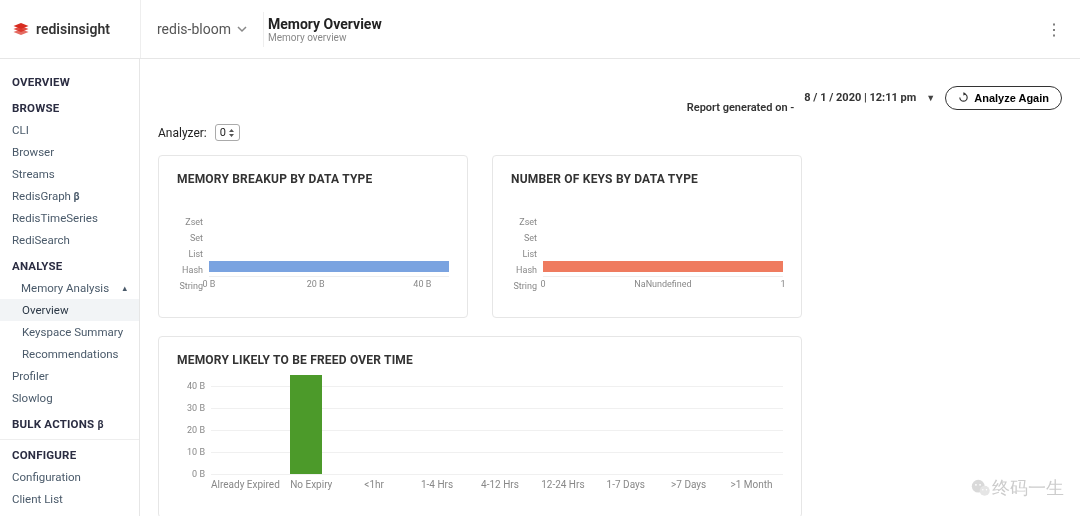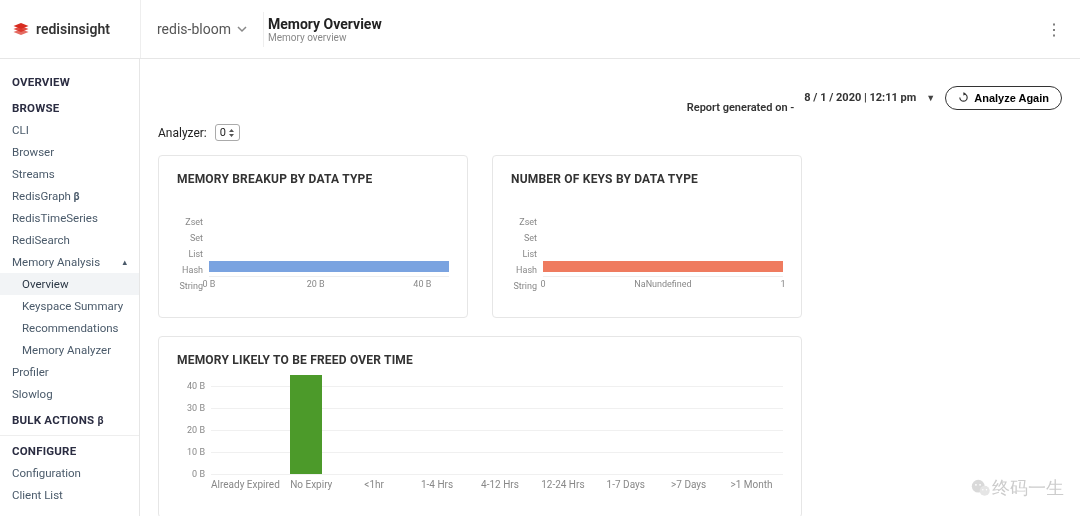--- a/index.html
+++ b/index.html
@@ -9,21 +9,21 @@
   .dbselect { display: flex; align-items: center; gap: 6px; font-size: 14px; color: #555; padding: 0 16px; border-left: 1px solid #eee; height: 100%; }
   .breadcrumb { padding: 4px 4px; border-left: 1px solid #eee; }
   .breadcrumb-title { font-size: 14px; font-weight: 700; color: #222; }
   .breadcrumb-sub { font-size: 10px; color: #888; }
   .kebab { margin-left: auto; font-size: 16px; color: #666; padding: 0 6px; cursor: pointer; }
   .layout { display: flex; height: calc(100% - 44px); }
   .sidebar { width: 140px; border-right: 1px solid #e6e6e6; padding: 8px 0; overflow-y: auto; }
   .side-h { font-weight: 700; font-size: 11.5px; padding: 8px 12px 4px; color: #2b2d42; letter-spacing: 0.2px; }
   .side-h.config { border-top: 1px solid #eee; margin-top: 4px; }
   .side-item { display: block; font-size: 11.5px; color: #4a5a6a; padding: 4px 12px; cursor: pointer; }
-  .side-item.expandable { display: flex; justify-content: space-between; align-items: center; }
+  .side-item.expandable { display: flex; justify-content: space-between; align-items: center; margin-left: 9px; }
   .side-sub { font-size: 11.5px; color: #4a5a6a; padding: 4px 12px 4px 22px; cursor: pointer; }
   .side-sub.active { background: #f2f4f6; color: #2c3846; }
   .beta { font-size: 10px; font-weight: 700; }
   .content { flex: 1; padding: 8px 18px 0; overflow: auto; position: relative; }
   .report-row { display: flex; justify-content: flex-end; align-items: center; gap: 10px; font-size: 11px; color: #333; margin-top: 14px; margin-bottom: 10px; }
   .report-label { font-weight: 600; margin-top: 20px; }
   .report-ts { font-weight: 700; }
   .dd { font-size: 9px; color: #444; }
   .analyze-btn { border: 1px solid #333; border-radius: 14px; padding: 5px 12px; font-size: 11px; background: #fff; cursor: pointer; display: flex; align-items: center; gap: 5px; font-weight: 600; }
   .dbrow { font-size: 12px; color: #222; margin-bottom: 14px; display: flex; align-items: center; gap: 8px; }
@@ -82,28 +82,28 @@
 <div class="layout">
   <div class="sidebar" id="sidebar">
       <div class="side-h">OVERVIEW</div>
       <div class="side-h">BROWSE</div>
       <div class="side-item"><span>CLI</span></div>
       <div class="side-item"><span>Browser</span></div>
       <div class="side-item"><span>Streams</span></div>
       <div class="side-item"><span>RedisGraph<span class="beta"> β</span></span></div>
       <div class="side-item"><span>RedisTimeSeries</span></div>
       <div class="side-item"><span>RediSearch</span></div>
+      <div class="side-h">ANALYSE</div>
       <div class="side-item expandable">
         <span>Memory Analysis</span>
         <span style="font-size: 9px;">▴</span>
       </div>
       <div class="side-sub active">Overview</div>
       <div class="side-sub">Keyspace Summary</div>
       <div class="side-sub">Recommendations</div>
-      <div class="side-sub">Memory Analyzer</div>
       <div class="side-item"><span>Profiler</span></div>
       <div class="side-item"><span>Slowlog</span></div>
       <div class="side-h">BULK ACTIONS  <span class="beta">β</span></div>
       <div class="side-h config">CONFIGURE</div>
       <div class="side-item"><span>Configuration</span></div>
       <div class="side-item"><span>Client List</span></div>
     </div>
 
   <div class="content">
     <div class="report-row">

